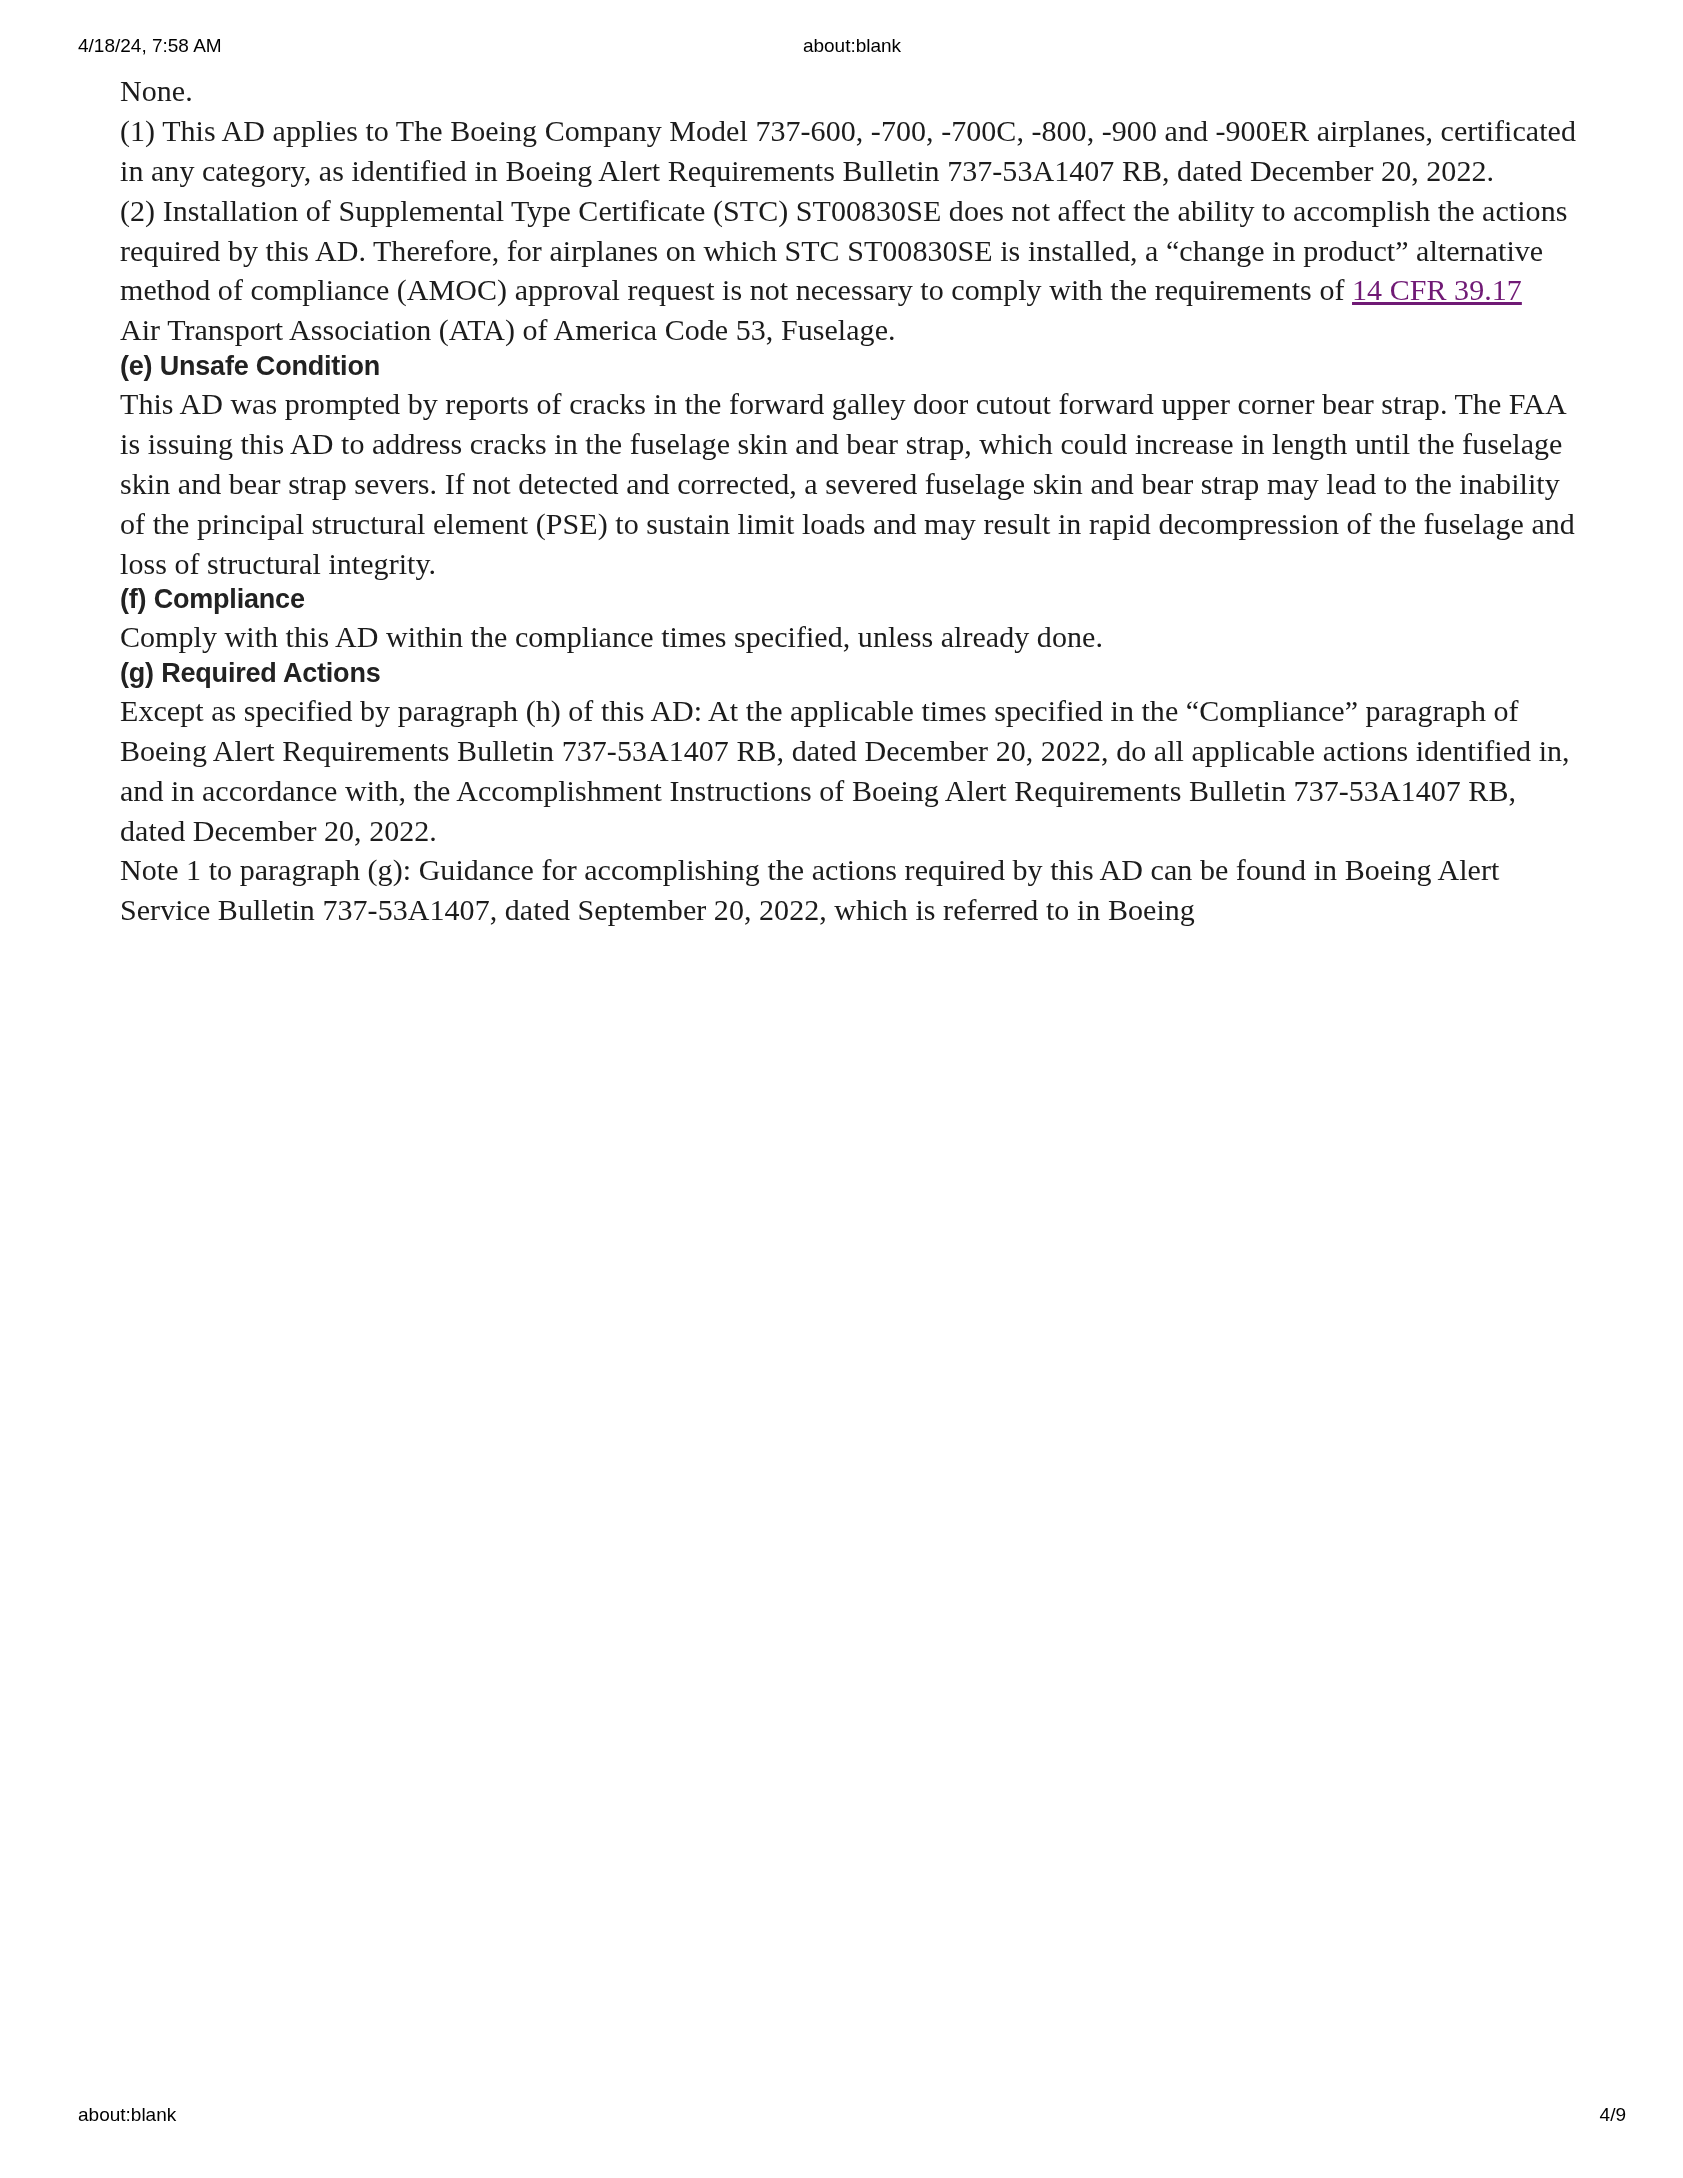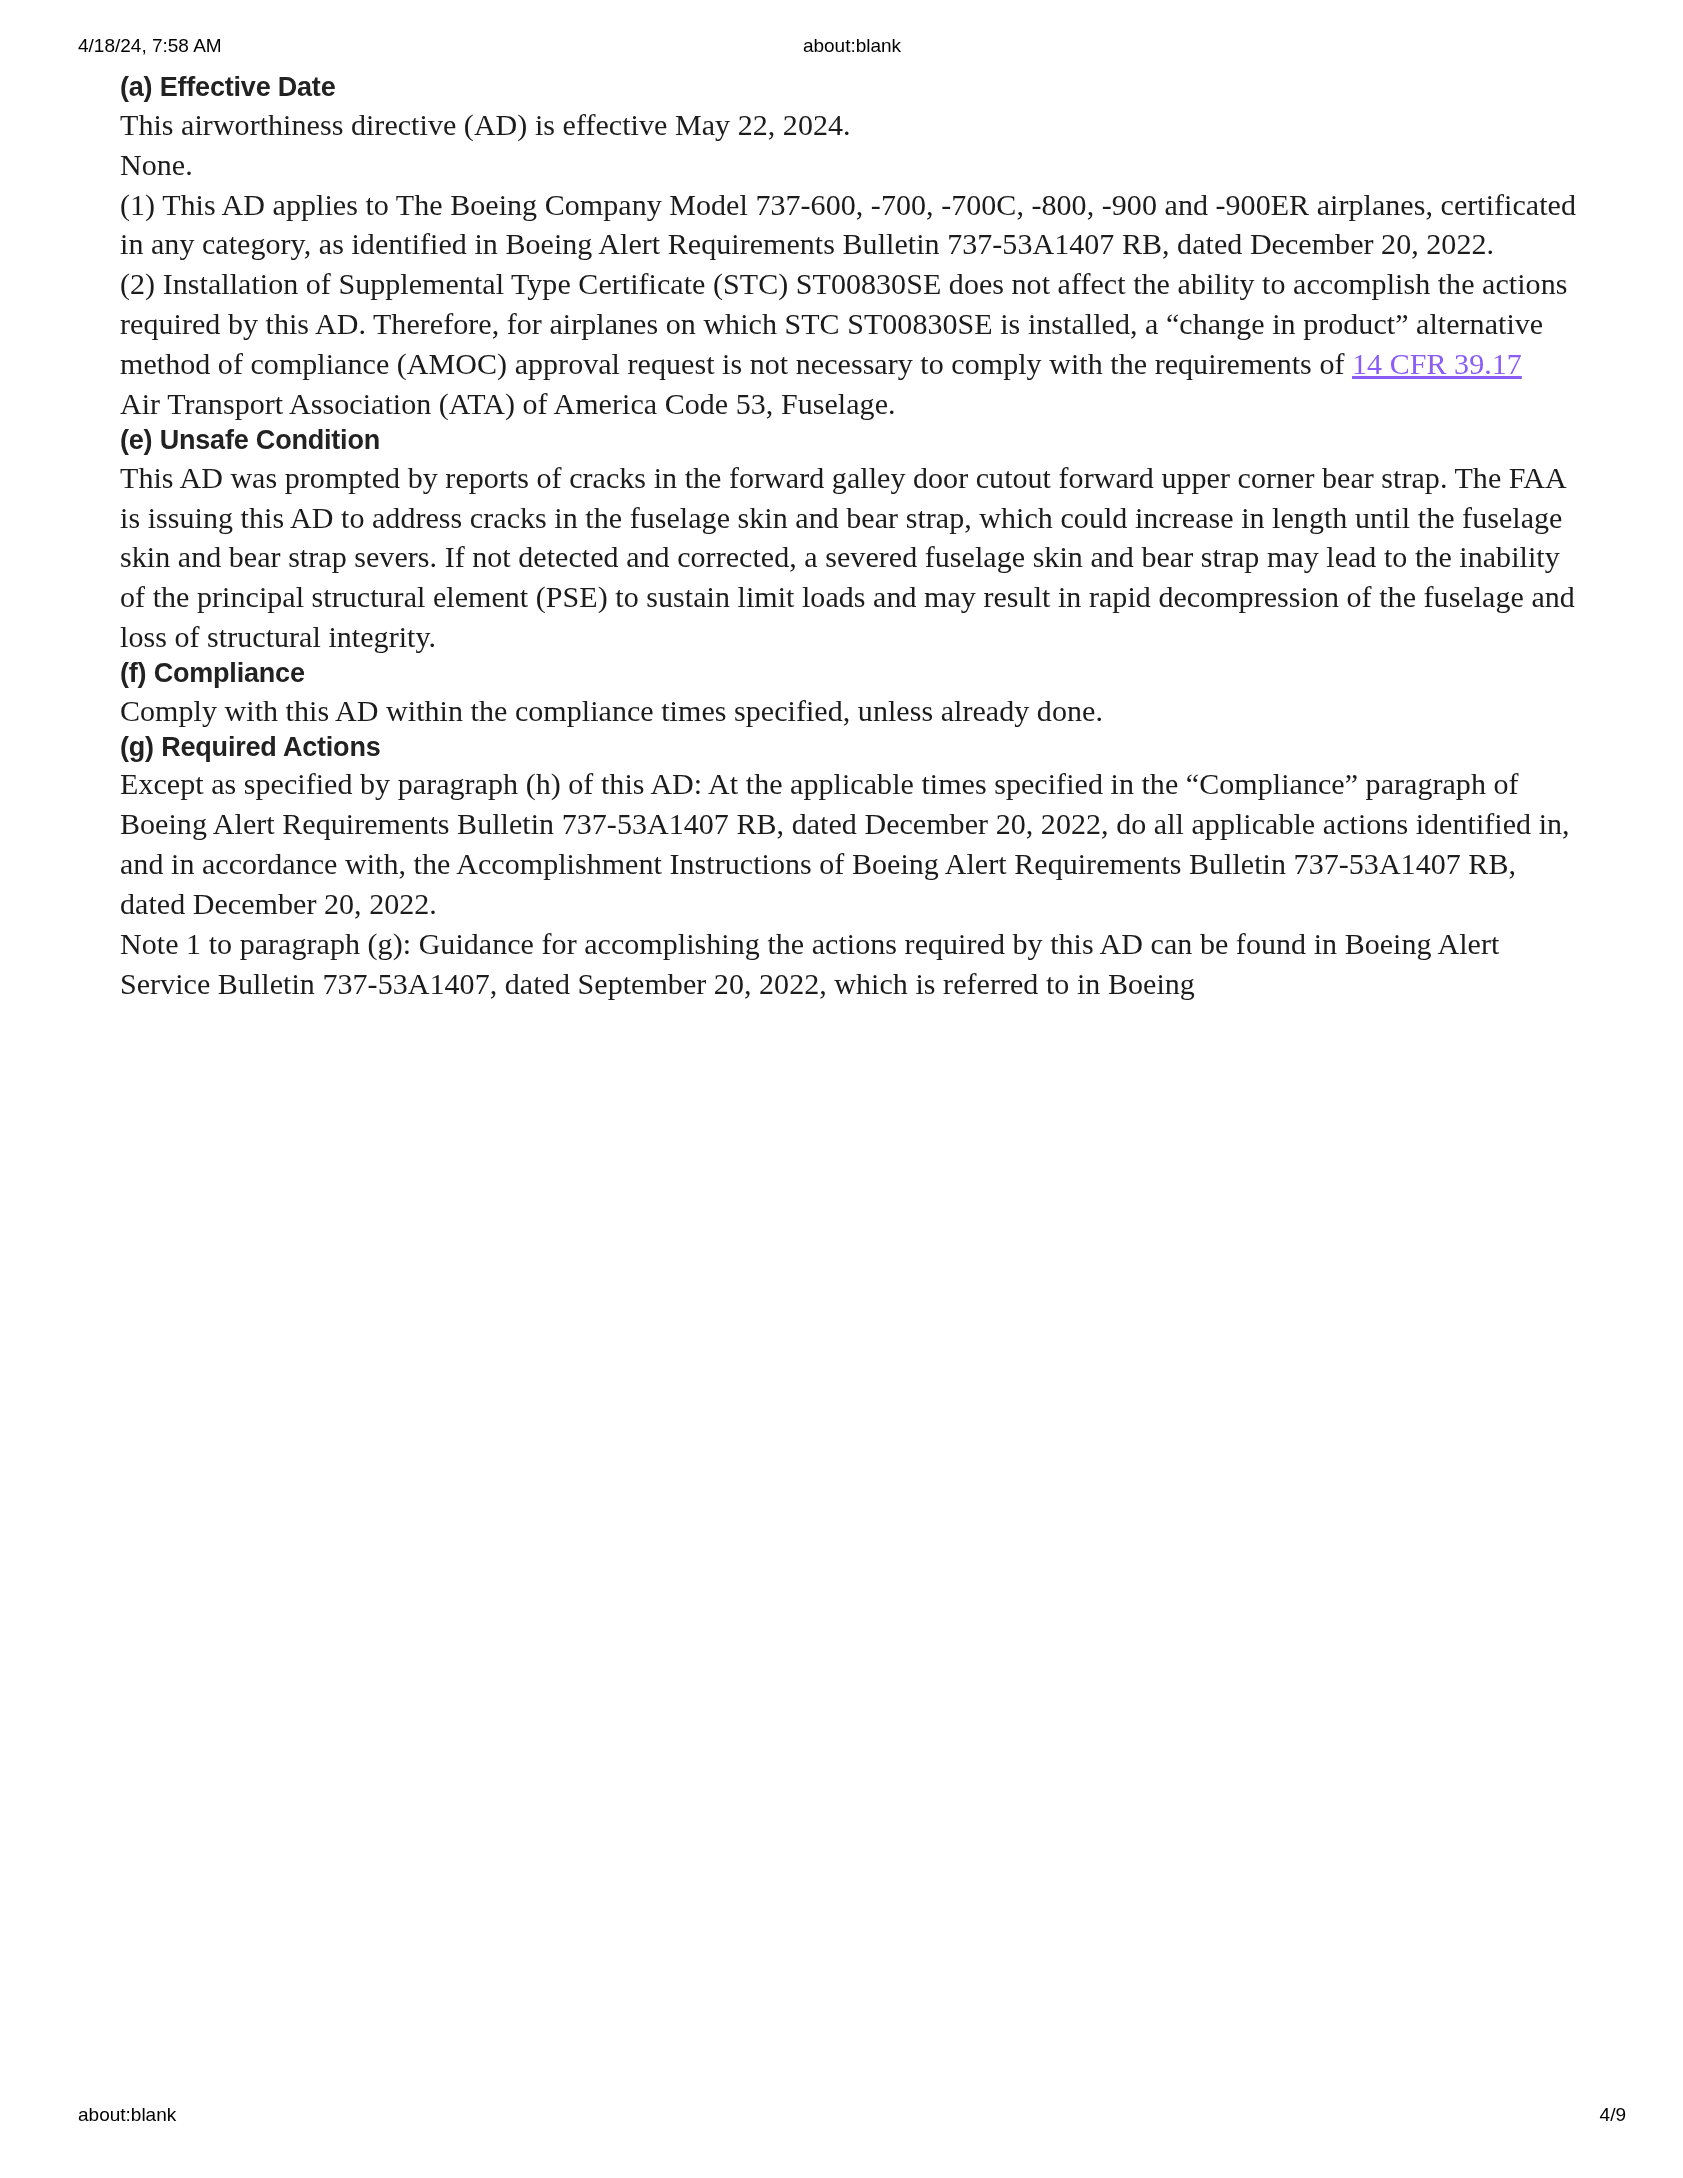--- a/index.html
+++ b/index.html
@@ -107,21 +107,21 @@
     font-family: "Liberation Serif", serif;
     font-size: 30px;
     line-height: 1.33;
     color: #1c1c1c;
     margin: 0;
     text-align: left;
     letter-spacing: 0.05px;
   }
 
   a.doclink {
-    color: #8b5cf6;
+    color: #701a75;
     text-decoration: underline;
   }
 
   
   .sp-a-head  { margin-top: 61px; }
   .sp-a-body  { margin-top: 23px; }
   .sp-b-head  { margin-top: 71px; }
   .sp-b-body  { margin-top: 24px; }
   .sp-c-head  { margin-top: 66px; }
   .sp-c-body  { margin-top: 24px; }
@@ -142,24 +142,20 @@
 <div class="page">
 
   <div class="print-header">
     <span class="left">4/18/24, 7:58 AM</span>
     <span class="center">about:blank</span>
   </div>
 
   <div class="doc">
 
 
-    <div class="section">
-      <h2 class="section-heading sp-a-head">(a) Effective Date</h2>
-      <p class="para sp-a-body">This airworthiness directive (AD) is effective May 22, 2024.</p>
-    </div>
 
     <div class="section">
       <p class="para sp-b-body">None.</p>
     </div>
 
     <div class="section">
       <p class="para sp-c-body">(1) This AD applies to The Boeing Company Model 737-600, -700, -700C, -800, -900 and -900ER airplanes, certificated in any category, as identified in Boeing Alert Requirements Bulletin 737-53A1407 RB, dated December 20, 2022.</p>
       <p class="para sp-c-body2"><span>(2) Installation of Supplemental Type Certificate (STC) ST00830SE does not affect the ability to accomplish the actions required by this AD. Therefore, for airplanes on which STC ST00830SE is installed, a “change in product” alternative method of compliance (AMOC) approval request is not necessary to comply with the requirements of </span><a class="doclink" href="#">14 CFR 39.17</a></p>
     </div>
 

